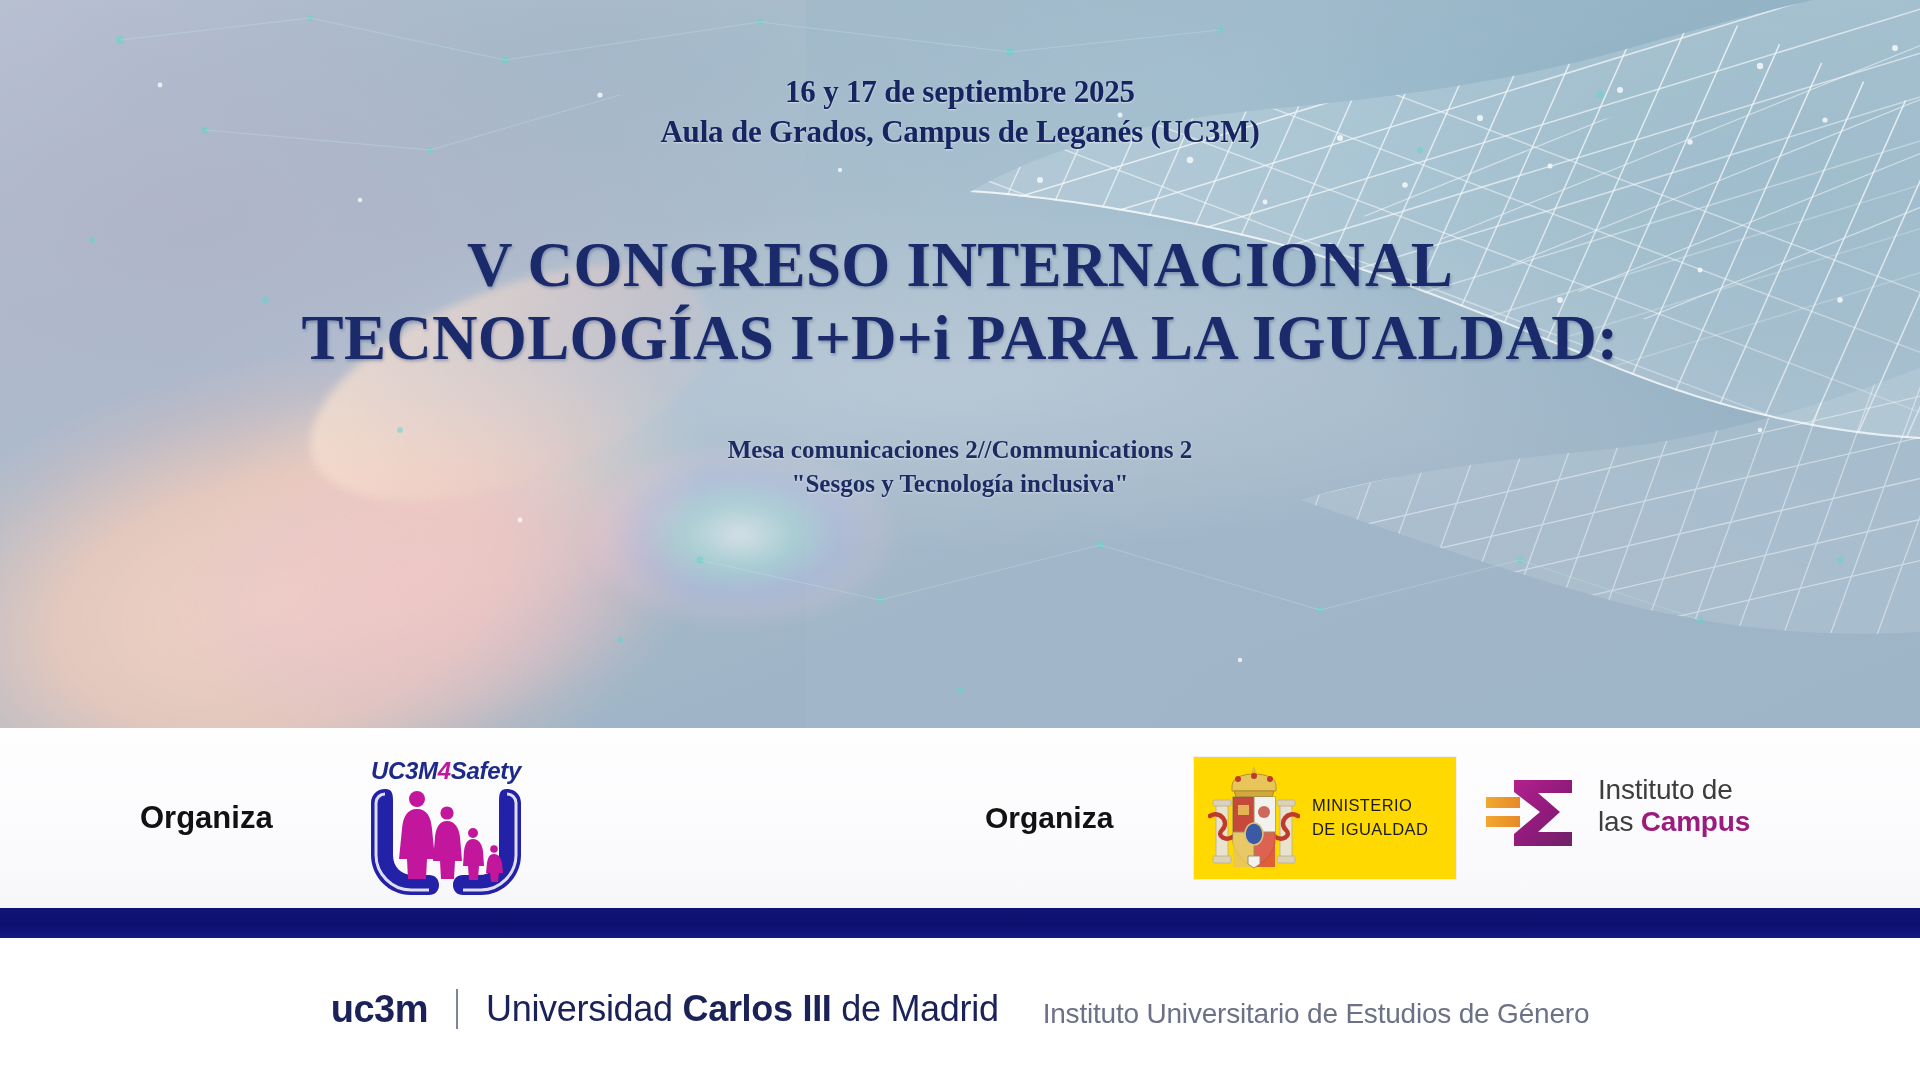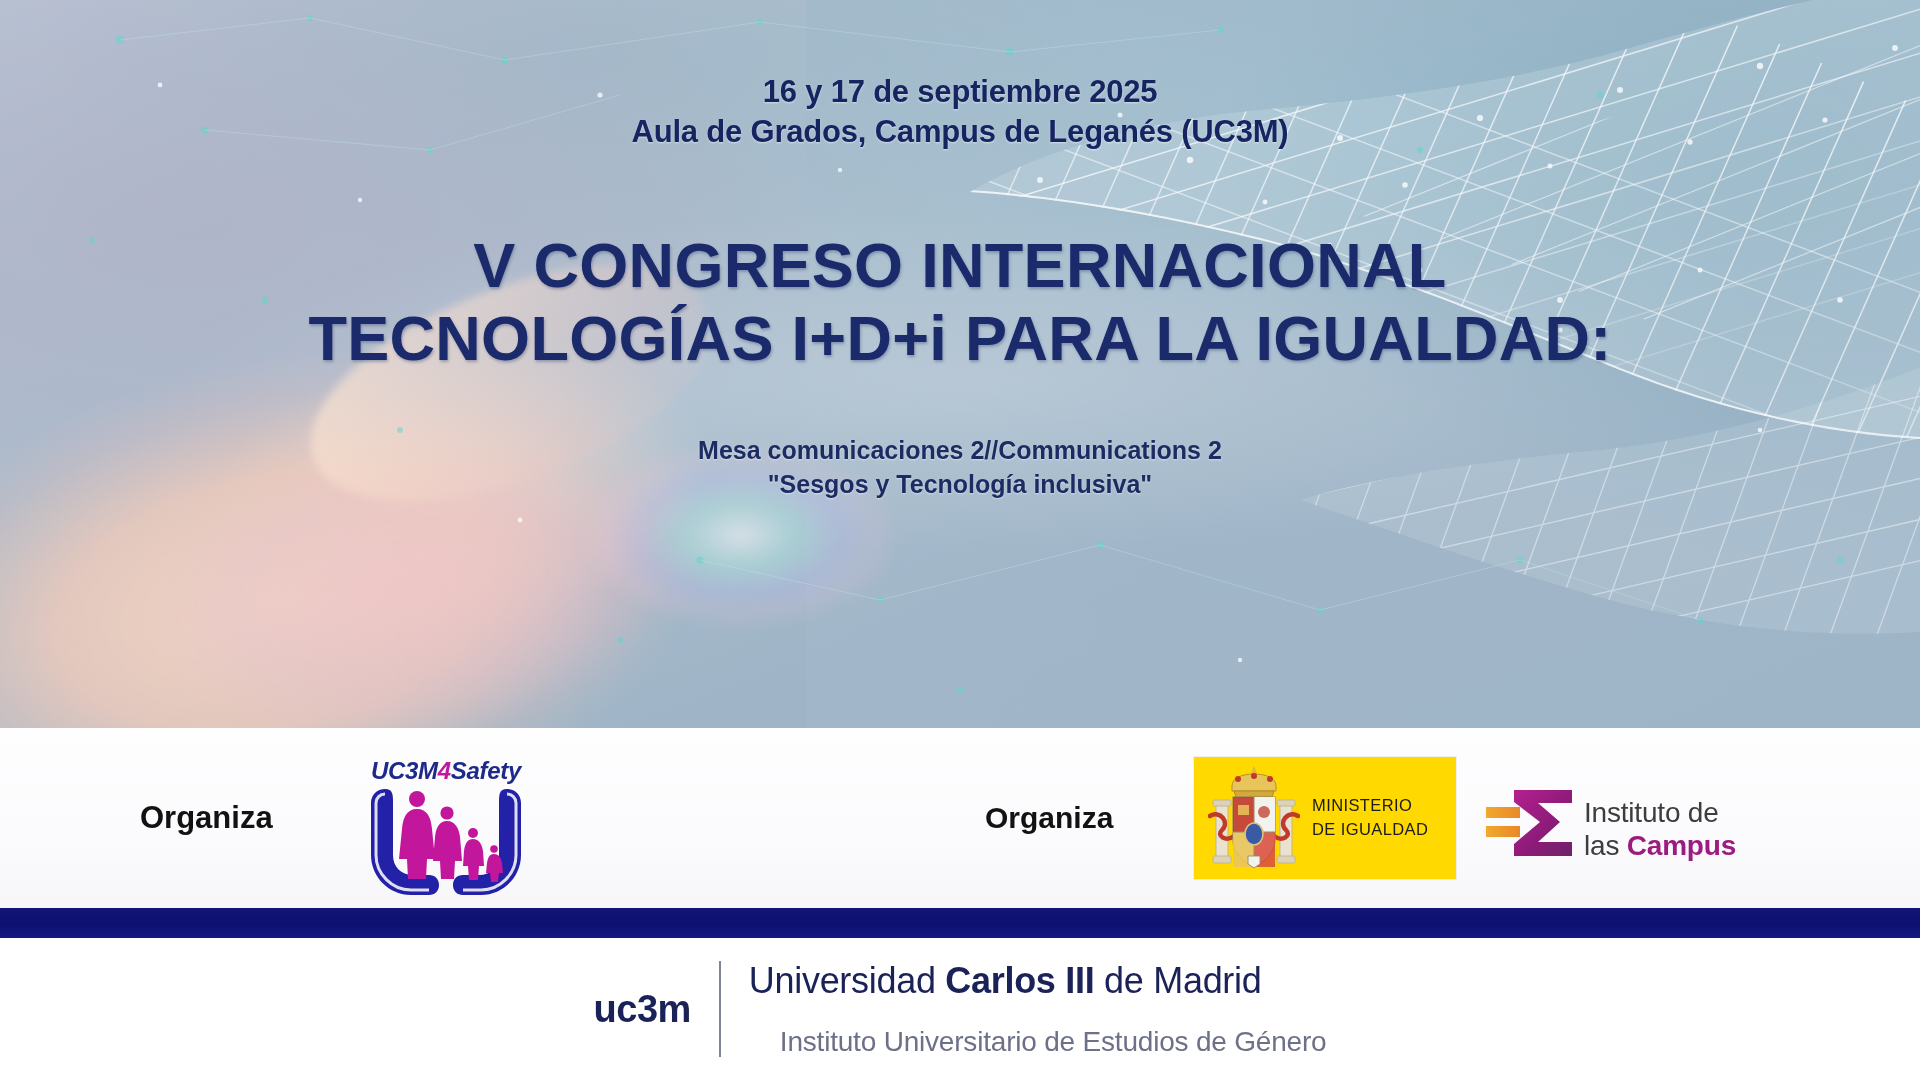--- a/index.html
+++ b/index.html
@@ -18,20 +18,21 @@
   }
 
   
   .hero {
     position:absolute; left:0; top:0;
     width:1920px; height:728px;
     overflow:hidden;
     background:
       radial-gradient(ellipse 60% 50% at 72% 18%, rgba(170,205,220,.55) 0%, rgba(170,205,220,0) 70%),
       linear-gradient(160deg, #b9c4d4 0%, #aebdcd 22%, #a8bccb 45%, #9fb5c7 68%, #9db3c6 100%);
+    font-family: Liberation Serif, serif;
   }
 
   
   .hero-haze {
     position:absolute; inset:0;
     background:
       radial-gradient(ellipse 45% 65% at 10% 30%, rgba(176,178,200,.75) 0%, rgba(176,178,200,0) 72%),
       radial-gradient(ellipse 40% 40% at 30% 8%, rgba(150,180,195,.5) 0%, rgba(150,180,195,0) 70%);
   }
 
@@ -206,21 +207,21 @@
     line-height:1.45;
     letter-spacing:.4px;
     font-weight:400;
   }
 
   
   .logo-inst {
     position:absolute; left:1484px; top:50%;
     transform:translateY(-50%);
     width:270px; height:88px;
-    display:flex; align-items:flex-end;
+    display:flex; align-items:flex-start;gap:14px;
   }
   .inst-mark { width:92px; height:78px; flex:none; }
   .inst-text {
     margin-left:8px; color:#3d3d3d;
     font-size:28px; line-height:1.16; letter-spacing:-.2px;
   }
   .inst-text .b { color:#9b1b7e; font-weight:bold; }
 
   
   .navybar {
@@ -237,21 +238,21 @@
     display:flex; align-items:center; justify-content:center;
   }
   .uc3m-lock { display:flex; align-items:stretch; }
   .uc3m-word {
     font-size:38px; font-weight:bold; color:#1a2257;
     letter-spacing:-.5px;
     align-self:center;
     padding-right:28px;
   }
   .uc3m-rule { width:2px; background:#7f8498; margin:2px 0; }
-  .uc3m-names { padding-left:28px; display:flex; flex-direction:column; justify-content:center;gap:13px; }
+  .uc3m-names { padding-left:28px; display:flex; flex-direction:row; justify-content:center;gap:13px; }
   .uc3m-l1 {
     font-size:36px; color:#1a2257; letter-spacing:-.3px; line-height:1.2;
   }
   .uc3m-l1 .bold { font-weight:bold; }
   .uc3m-l2 {
     margin-top:10px;
     font-size:28px; color:#6d7187; letter-spacing:-.2px; line-height:1.2;margin-left:31px;
   }
 </style>
 </head>

